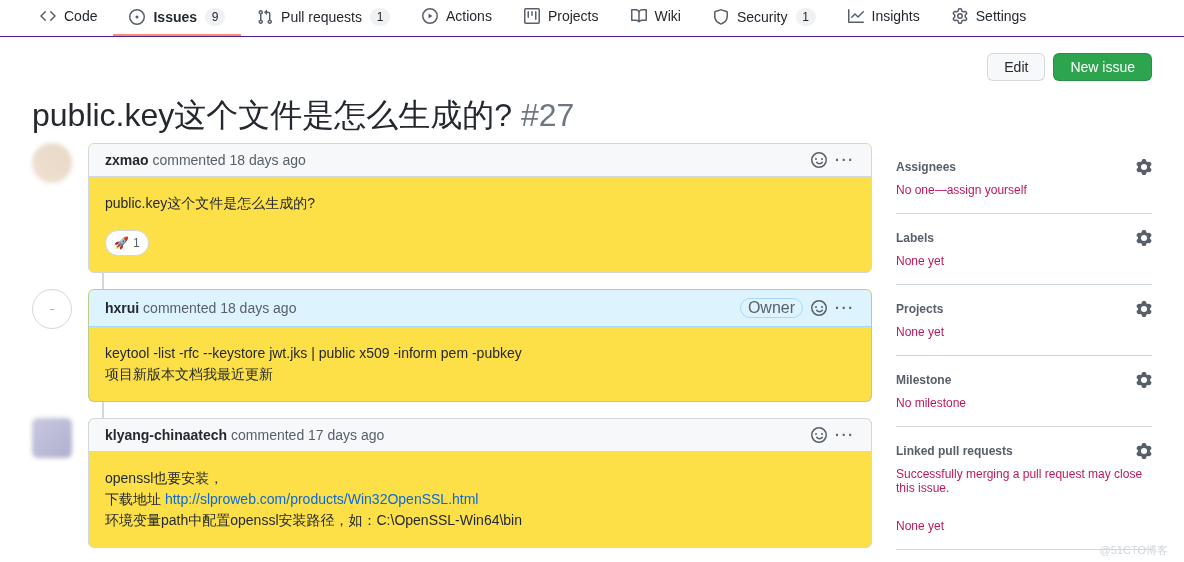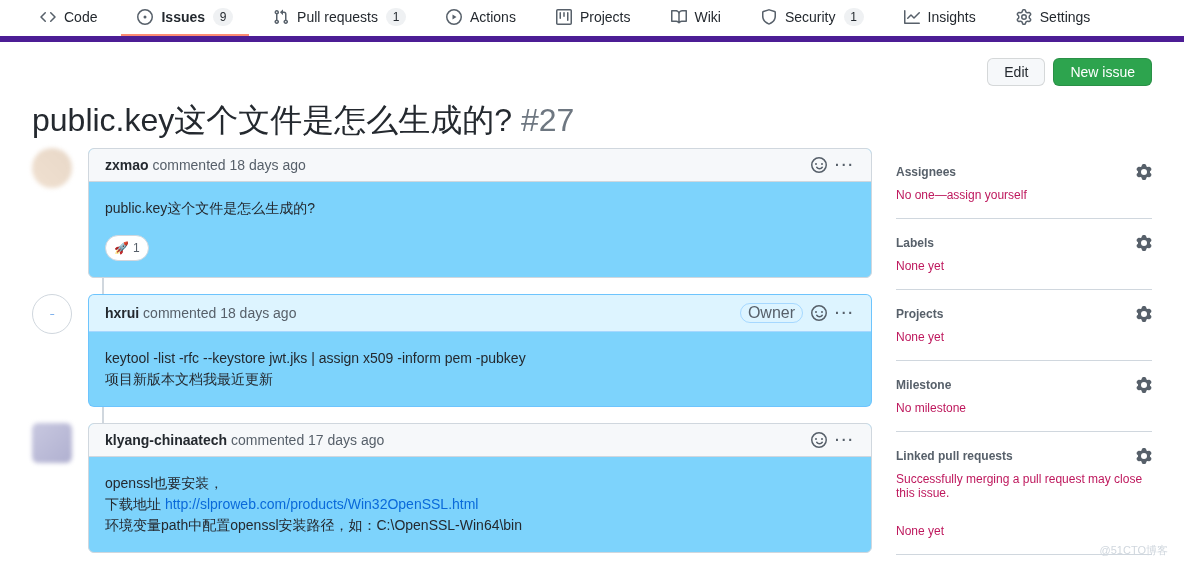--- a/index.html
+++ b/index.html
@@ -1,18 +1,18 @@
 <!DOCTYPE html>
 <html><head>
 <meta charset="utf-8">
 <style>
 * { margin: 0; padding: 0; box-sizing: border-box; }
 body { font-family: -apple-system, BlinkMacSystemFont, "Segoe UI", Helvetica, Arial, sans-serif; font-size: 14px; color: #24292f; background: #fff; }
 .container { max-width: 1184px; margin: 0 auto; }
-.tabs { display: flex; align-items: center; border-bottom: 6px solid #4c1d95; padding: 0 24px; gap: 8px; }
+.tabs { display: flex; align-items: flex-start; border-bottom: 1px solid #4c1d95; padding: 0 24px; }
 .tab { display: flex; align-items: center; padding: 8px 16px; color: #24292f; font-size: 14px; gap: 8px; cursor: pointer; border-bottom: 2px solid transparent; }
 .tab.selected { border-bottom: 2px solid #fd8c73; font-weight: 600; }
 .tab svg { fill: #57606a; }
 .counter { background: rgba(175,184,193,0.2); border-radius: 2em; padding: 0 6px; font-size: 12px; font-weight: 500; min-width: 20px; text-align: center; line-height: 18px; color: #24292f; }
 .main { padding: 16px 32px; }
 .title-row { display: flex; justify-content: space-between; align-items: flex-start; margin-bottom: 8px; }
 h1 { font-size: 32px; font-weight: 400; line-height: 1.25; margin-top: 42px; }
 h1 .num { color: #6e7781; font-weight: 300; }
 .title-actions { display: flex; gap: 8px; }
 .btn { border: 1px solid rgba(27,31,36,0.15); border-radius: 6px; padding: 5px 16px; font-size: 14px; font-weight: 500; background: #f6f8fa; cursor: pointer; color: #24292f; }
@@ -29,21 +29,21 @@
 .side-body { color: #be185d; }
 .side-link { cursor: pointer; }
 .gear { fill: #57606a; cursor: pointer; }
 .comment-wrap { display: flex; gap: 16px; margin-bottom: 16px; position: relative; }
 .comment-wrap::before { content: ""; position: absolute; left: 70px; top: 0; bottom: -16px; width: 2px; background: #d0d7de; z-index: -1; }
 .comment-wrap:last-child::before { display: none; }
 .avatar { width: 40px; height: 40px; border-radius: 50%; background: #ddd; flex-shrink: 0; }
 .av1 { background: linear-gradient(45deg,#f0e0d0,#e8d8c8); filter: blur(2px); }
 .av2 { background: #fff; border: 1px solid #d0d7de; display:flex; align-items:center; justify-content:center; font-size:8px; color:#0969da; font-style:italic; }
 .av3 { background: linear-gradient(135deg,#c8c8e0,#b0b0d0); filter: blur(2px); border-radius: 6px; }
-.comment { flex: 1; border: 1px solid #d0d7de; border-radius: 6px; background: #7dd3fc; overflow: hidden; }
+.comment { flex: 1; border: 1px solid #d0d7de; border-radius: 6px; background: #fde047; overflow: hidden; }
 .comment-header { background: #f6f8fa; border-bottom: 1px solid #d0d7de; padding: 8px 16px; display: flex; justify-content: space-between; align-items: center; color: #57606a; }
 .comment-header.owner-bg { background: #ddf4ff; border-bottom-color: rgba(84,174,255,0.4); }
 .comment.owner-border { border-color: rgba(84,174,255,0.4); }
 .comment-header strong { color: #24292f; font-weight: 600; }
 .comment-actions { display: flex; align-items: center; gap: 8px; }
 .owner-badge { border: 1px solid #d0d7de; border-radius: 2em; padding: 0 7px; font-size: 16px; color: #57606a; }
 .comment.owner-border .owner-badge { border-color: rgba(84,174,255,0.4); }
 .kebab, .smiley { cursor: pointer; fill: #57606a; color: #57606a; }
 .comment-body { padding: 16px; line-height: 1.5; }
 .comment-body a { color: #0969da; text-decoration: none; }
@@ -162,21 +162,21 @@
               <span><strong>hxrui</strong><span> commented 18 days ago</span></span>
               <div class="comment-actions">
                 <span class="owner-badge">Owner</span>
                 <svg class="smiley" width="16" height="16" viewBox="0 0 16 16">
                     <path fill-rule="evenodd" d="M1.5 8a6.5 6.5 0 1113 0 6.5 6.5 0 01-13 0zM8 0a8 8 0 100 16A8 8 0 008 0zM5 8a1 1 0 100-2 1 1 0 000 2zm7-1a1 1 0 11-2 0 1 1 0 012 0zM5.32 9.636a.75.75 0 011.038.175l.007.009a2.5 2.5 0 004.27 0l.007-.009a.75.75 0 011.214.882 4 4 0 01-6.711 0 .75.75 0 01.175-1.057z"></path>
                   </svg>
                 <span class="kebab" style="letter-spacing:2px;font-weight:bold;">···</span>
               </div>
             </div>
             <div class="comment-body">
-              <div>keytool -list -rfc --keystore jwt.jks | assign x509 -inform pem -pubkey</div>
+              <div>keytool -list -rfc --keystore jwt.jks | public x509 -inform pem -pubkey</div>
               <div>项目新版本文档我最近更新</div>
             </div>
           </div>
         </div>
 
         <div class="comment-wrap">
           <div class="avatar av3"></div>
           <div class="comment">
             <div class="comment-header">
               <span><strong>klyang-chinaatech</strong><span> commented 17 days ago</span></span>

